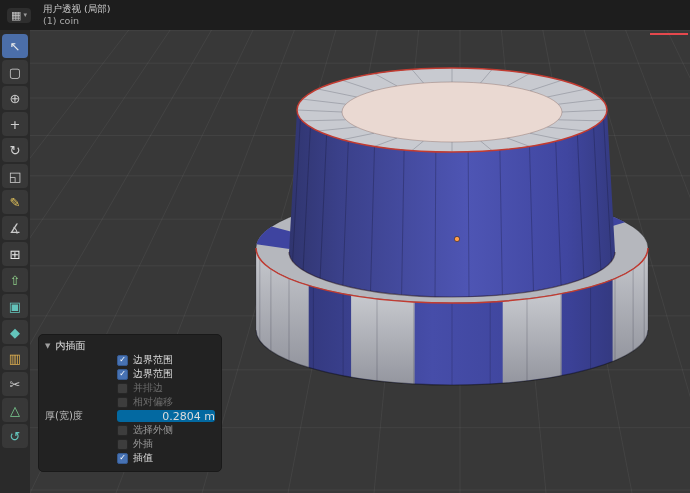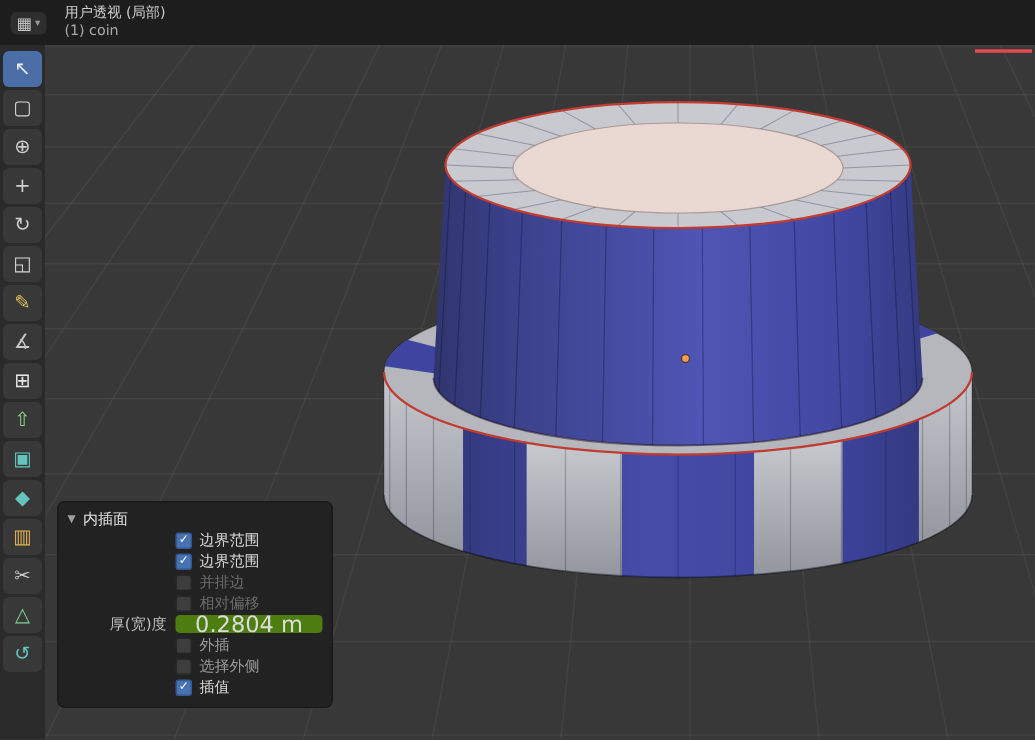--- a/index.html
+++ b/index.html
@@ -21,28 +21,28 @@
 
   
   .viewport{position:absolute;left:30px;top:30px;width:660px;height:463px;background:#383838}
   svg{display:block}
 
   
   .op-panel{position:absolute;left:38px;top:334px;width:184px;background:rgba(33,33,33,0.96);border:1px solid #191919;border-radius:5px;padding:3px 6px 6px;font-size:10px;color:#cfcfcf;z-index:6}
   .ptitle{display:flex;align-items:center;gap:5px;height:15px;color:#e3e3e3}
   .caret{font-size:7px;color:#9f9f9f}
   .prow{display:grid;grid-template-columns:72px 1fr;align-items:center;height:14px}
-  .plabel{text-align:right;padding-right:6px;color:#bfbfbf}
+  .plabel{padding-right:6px;color:#bfbfbf}
   .pctrl{display:flex;align-items:center;gap:5px}
   .cb{width:11px;height:11px;border-radius:2px;background:#3d3d3d;border:1px solid #262626;display:flex;align-items:center;justify-content:center;font-size:8px;line-height:1;color:#fff;cursor:pointer;flex:0 0 auto}
   .cb.checked{background:#4772b3;border-color:#35598f}
   .clabel.bright{color:#d9d9d9}
   .clabel.mid{color:#9a9a9a}
   .clabel.dim{color:#6c6c6c}
-  .slider{flex:1;height:12px;background:#4d7c0f;border-radius:3px;display:flex;align-items:center;justify-content:center;color:#dcdcdc;font-size:15px;cursor:ew-resize}
+  .slider{flex:1;height:12px;background:#0369a1;border-radius:3px;display:flex;align-items:center;justify-content:flex-end;color:#dcdcdc;font-size:11px;cursor:ew-resize}
 </style>
 </head>
 <body>
 
 <div class="topbar">
   <div class="editor-btn">
     <span>▦</span>
       <span class="tb-caret">▾</span>
   </div>
   <div class="overlay">
@@ -267,28 +267,28 @@
         <div class="pctrl">
           <div class="slider">
             <span>0.2804 m</span>
           </div>
         </div>
       </div>
       <div class="prow">
         <div class="plabel"></div>
         <div class="pctrl">
           <span class="cb"></span>
+          <span class="clabel mid">选择外侧</span>
+        </div>
+      </div>
+      <div class="prow">
+        <div class="plabel"></div>
+        <div class="pctrl">
+          <span class="cb"></span>
           <span class="clabel mid">外插</span>
-        </div>
-      </div>
-      <div class="prow">
-        <div class="plabel"></div>
-        <div class="pctrl">
-          <span class="cb"></span>
-          <span class="clabel mid">选择外侧</span>
         </div>
       </div>
       <div class="prow">
         <div class="plabel"></div>
         <div class="pctrl">
           <span class="cb checked">✓</span>
           <span class="clabel bright">插值</span>
         </div>
       </div>
     </div>

